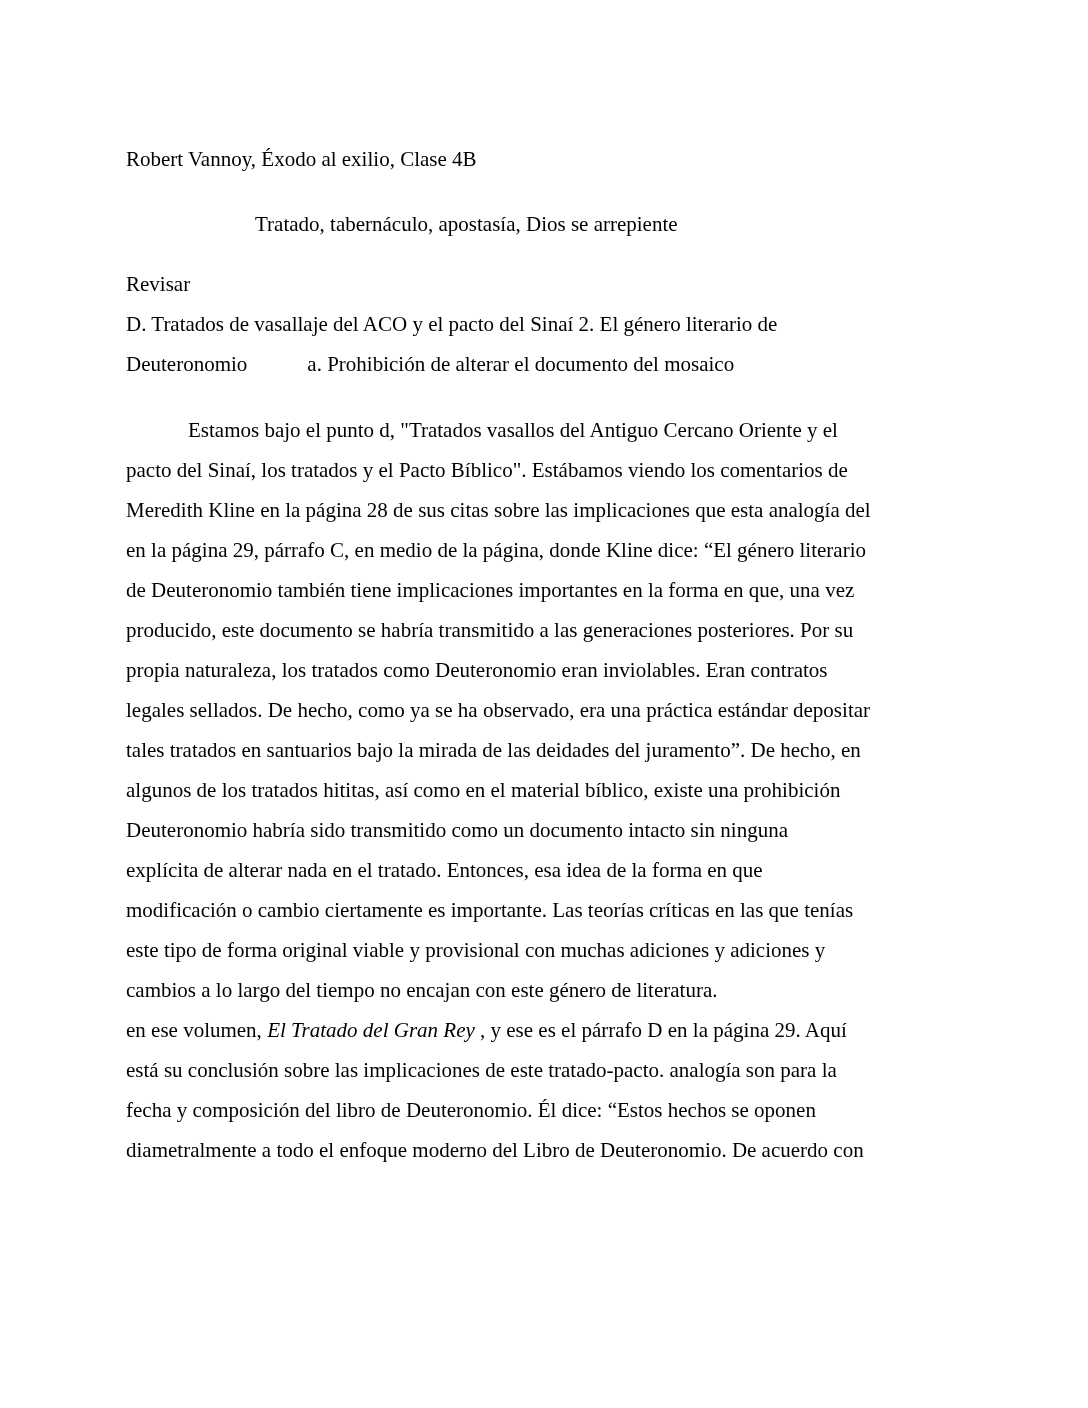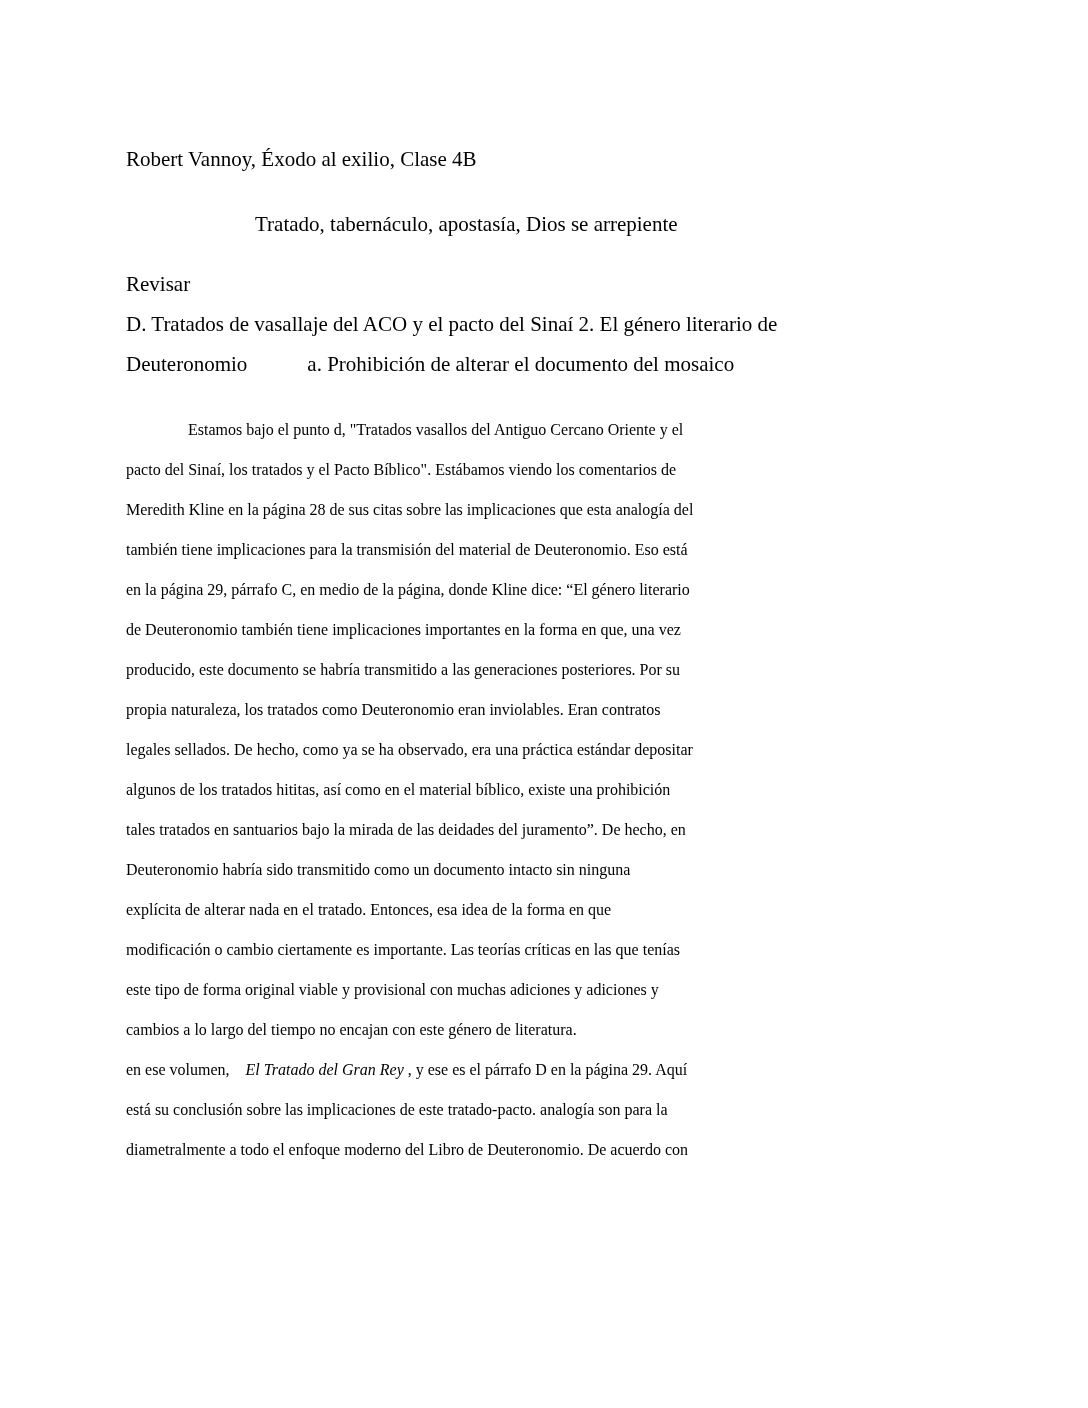--- a/index.html
+++ b/index.html
@@ -25,33 +25,32 @@
     text-align: center;
   }
   .body-block {
     position: absolute;
     left: 126px;
     top: 410px;
   }
   .line {
     height: 40px;
     line-height: 40px;
-    font-size: 16px;
+    font-size: 21px;
     white-space: nowrap;
   }
   .indent {
     padding-left: 62px;
   }
   .tab-gap {
     display: inline-block;
     width: 60px;
   }
   .italic {
     font-style: italic;
-    margin-left: 12px;
   }
 </style>
 </head>
 <body>
 
 <div class="page">
 
   <div class="hline" style="top:146px;">Robert Vannoy, Éxodo al exilio, Clase 4B</div>
 
   <div class="hline" style="top:211px; left:255px;">Tratado, tabernáculo, apostasía, Dios se arrepiente</div>
@@ -63,38 +62,38 @@
   <div class="hline" style="top:351px;">
     <span>Deuteronomio</span><span class="tab-gap"></span><span>a. Prohibición de alterar el documento del mosaico</span>
   </div>
 
   <div class="body-block">
 
     <div>
       <div class="line indent">Estamos bajo el punto d, "Tratados vasallos del Antiguo Cercano Oriente y el</div>
       <div class="line">pacto del Sinaí, los tratados y el Pacto Bíblico". Estábamos viendo los comentarios de</div>
       <div class="line">Meredith Kline en la página 28 de sus citas sobre las implicaciones que esta analogía del</div>
-      <div class="line">también tiene implicaciones para la transmisión del material de Deuteronomio. Eso está</div>
       <div class="line">en la página 29, párrafo C, en medio de la página, donde Kline dice: “El género literario</div>
       <div class="line">de Deuteronomio también tiene implicaciones importantes en la forma en que, una vez</div>
       <div class="line">producido, este documento se habría transmitido a las generaciones posteriores. Por su</div>
       <div class="line">propia naturaleza, los tratados como Deuteronomio eran inviolables. Eran contratos</div>
       <div class="line">legales sellados. De hecho, como ya se ha observado, era una práctica estándar depositar</div>
+      <div class="line">tales tratados en santuarios bajo la mirada de las deidades del juramento”. De hecho, en</div>
       <div class="line">algunos de los tratados hititas, así como en el material bíblico, existe una prohibición</div>
-      <div class="line">tales tratados en santuarios bajo la mirada de las deidades del juramento”. De hecho, en</div>
       <div class="line">Deuteronomio habría sido transmitido como un documento intacto sin ninguna</div>
       <div class="line">explícita de alterar nada en el tratado. Entonces, esa idea de la forma en que</div>
       <div class="line">modificación o cambio ciertamente es importante. Las teorías críticas en las que tenías</div>
       <div class="line">este tipo de forma original viable y provisional con muchas adiciones y adiciones y</div>
       <div class="line">cambios a lo largo del tiempo no encajan con este género de literatura.</div>
     </div>
 
     <div>
       <div class="line">
         <span>en ese volumen, </span><span class="italic">El Tratado del Gran Rey</span><span> , y ese es el párrafo D en la página 29. Aquí</span>
       </div>
       <div class="line">está su conclusión sobre las implicaciones de este tratado-pacto. analogía son para la</div>
+      <div class="line">fecha y composición del libro de Deuteronomio. Él dice: “Estos hechos se oponen</div>
       <div class="line">diametralmente a todo el enfoque moderno del Libro de Deuteronomio. De acuerdo con</div>
     </div>
 
   </div>
 
 </div>
 
 </body></html>

